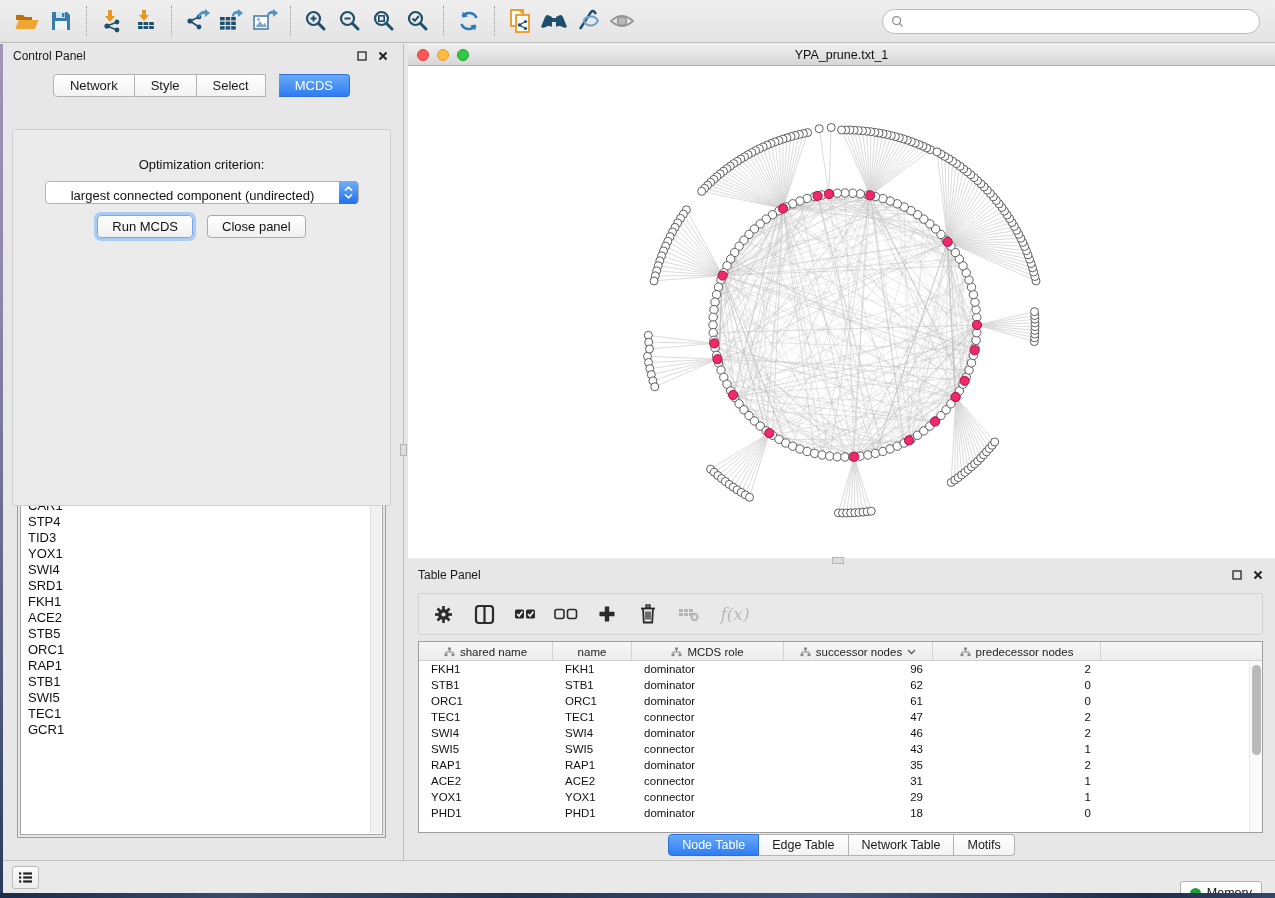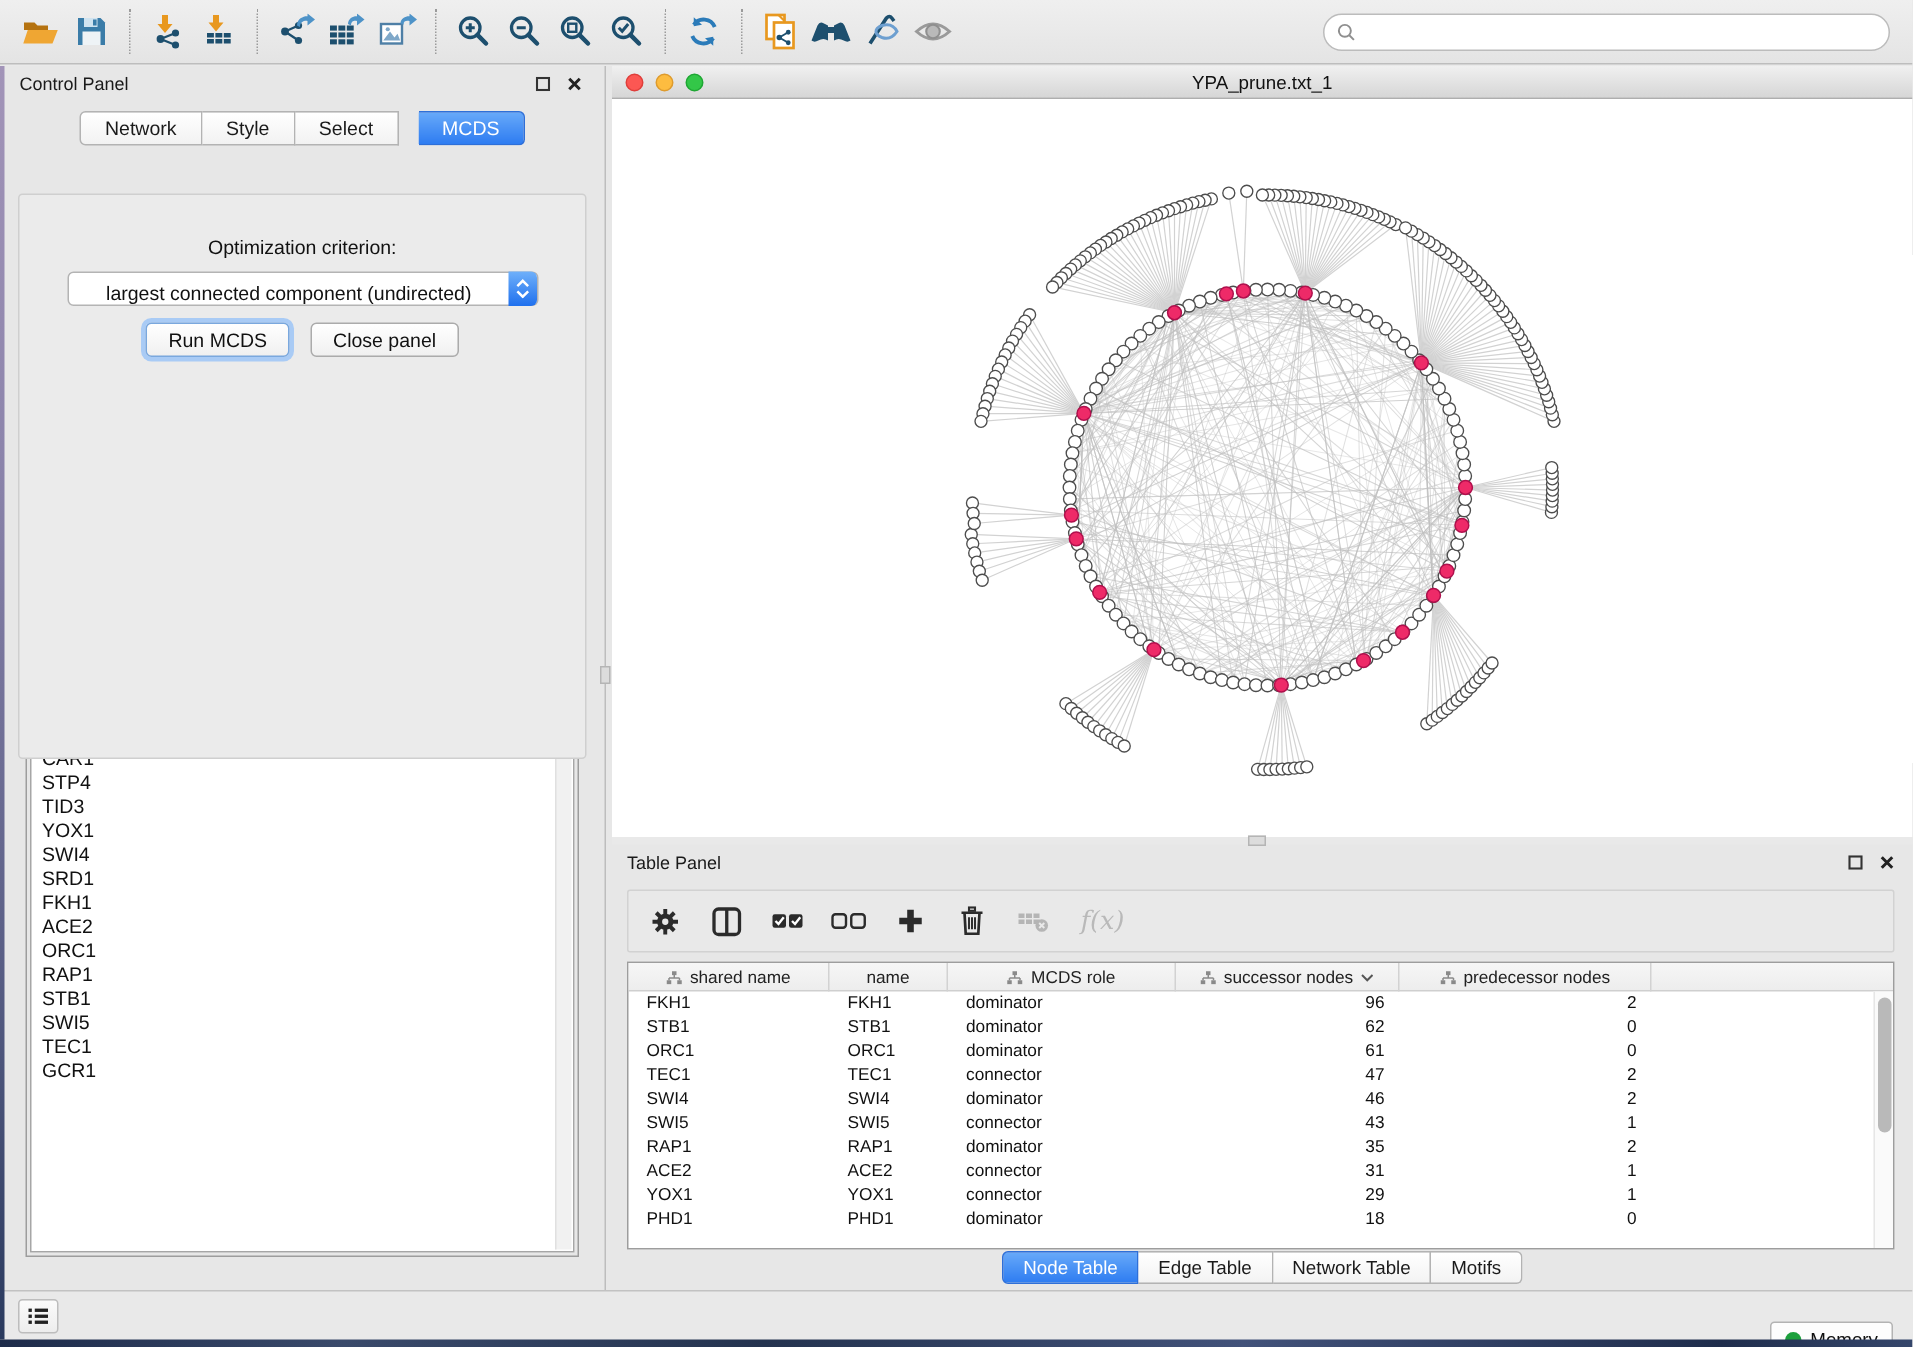--- a/index.html
+++ b/index.html
@@ -313,20 +313,21 @@
       <div class="inner" id="mcds-items">
           <div class="mcds-item">PHD1</div>
           <div class="mcds-item">CAR1</div>
           <div class="mcds-item">STP4</div>
           <div class="mcds-item">TID3</div>
           <div class="mcds-item">YOX1</div>
           <div class="mcds-item">SWI4</div>
           <div class="mcds-item">SRD1</div>
           <div class="mcds-item">FKH1</div>
           <div class="mcds-item">ACE2</div>
+          <div class="mcds-item">STB5</div>
           <div class="mcds-item">ORC1</div>
           <div class="mcds-item">RAP1</div>
           <div class="mcds-item">STB1</div>
           <div class="mcds-item">SWI5</div>
           <div class="mcds-item">TEC1</div>
           <div class="mcds-item">GCR1</div>
         </div>
       <div class="list-track"></div>
     </div>
   </div>

